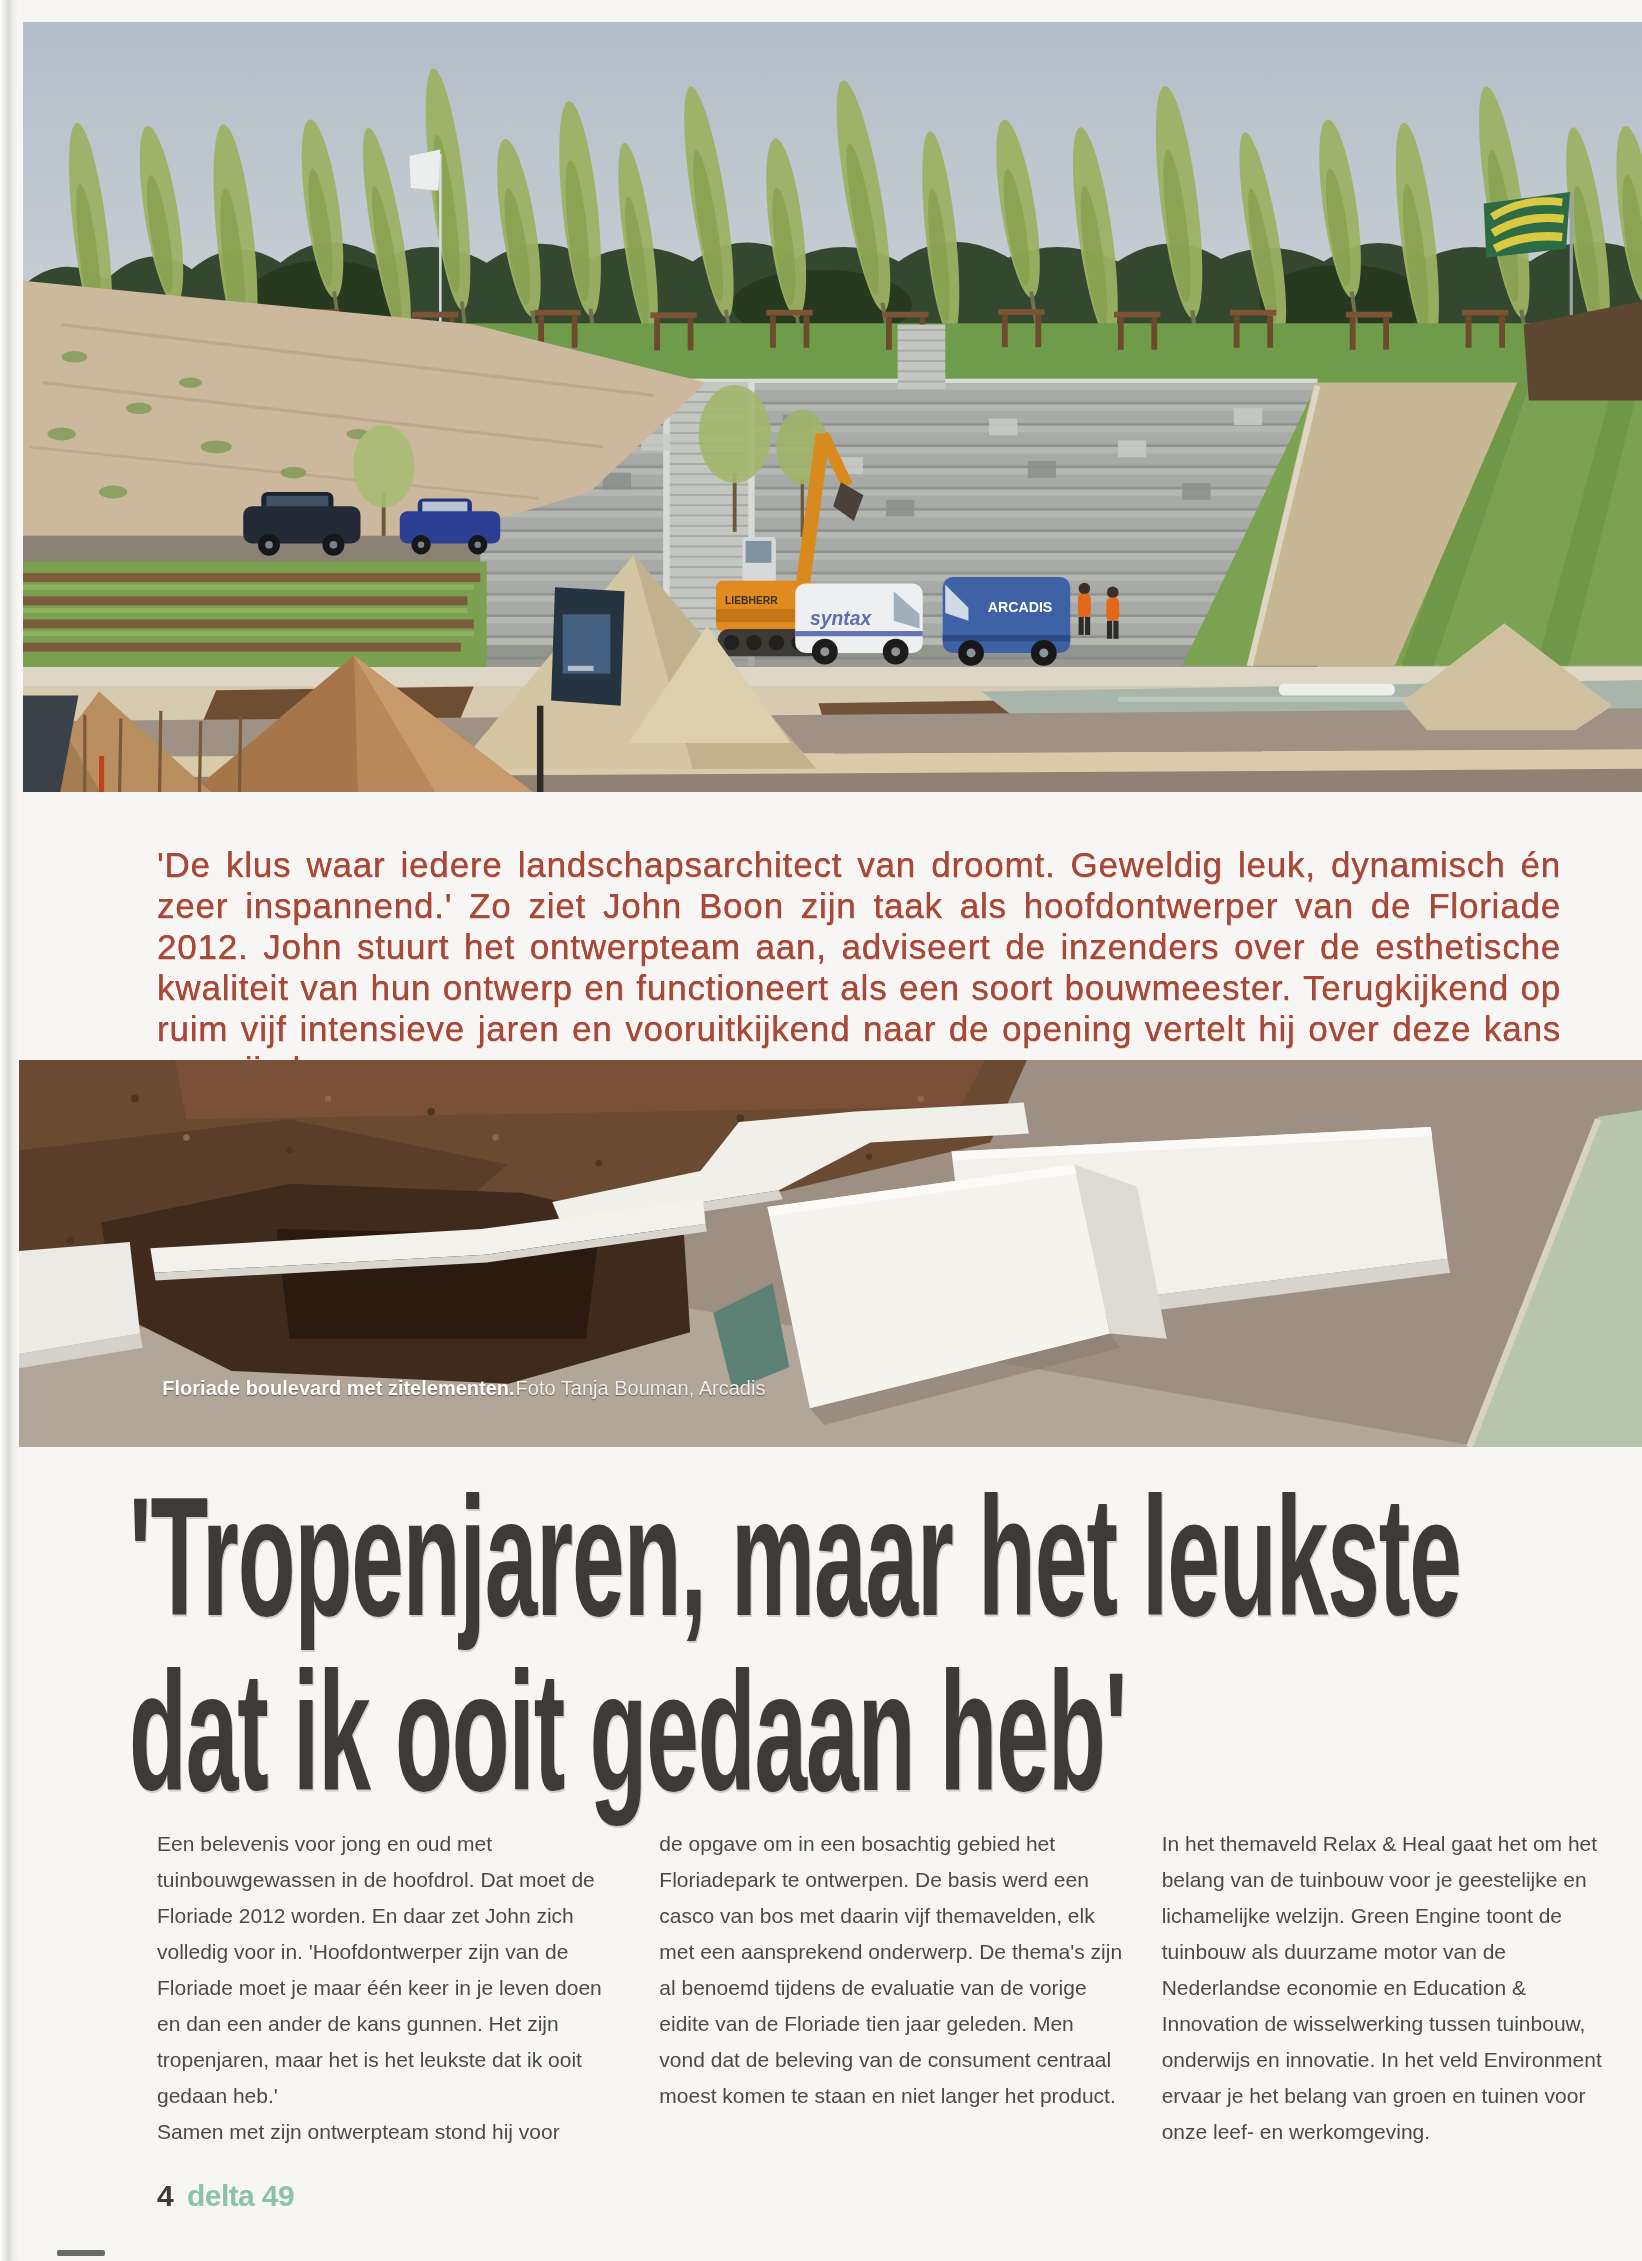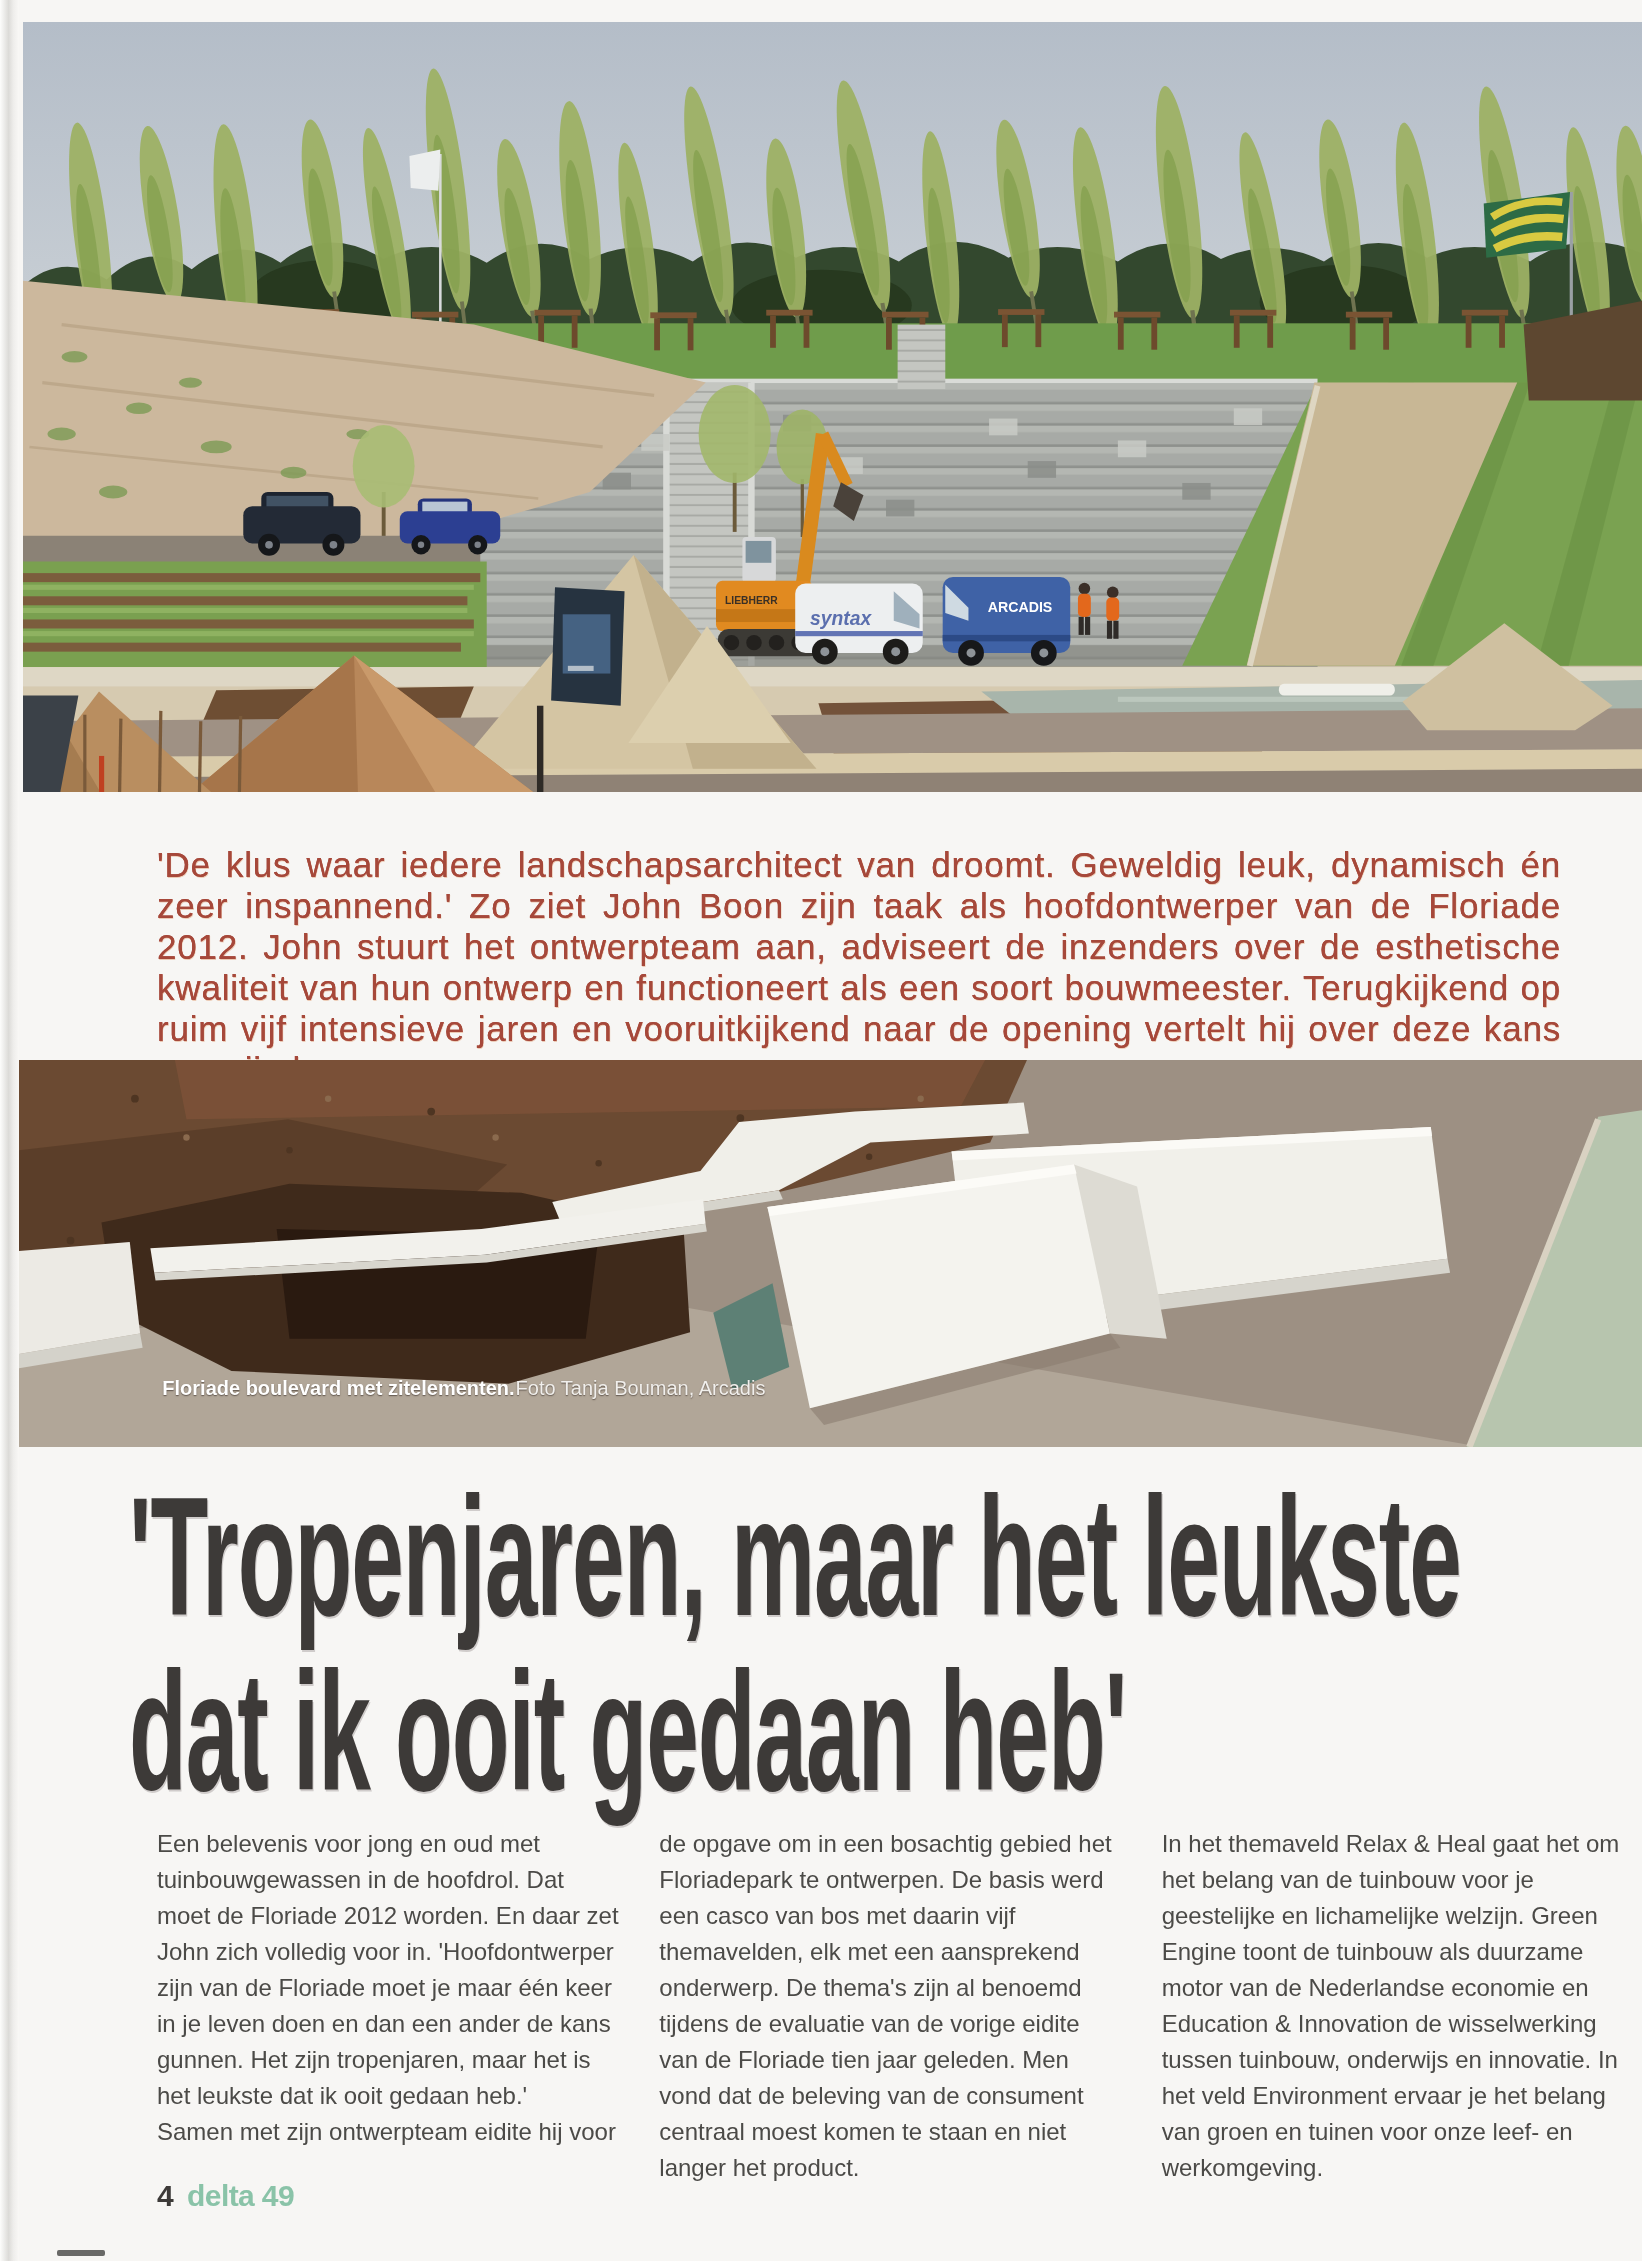--- a/index.html
+++ b/index.html
@@ -30,21 +30,21 @@
   .headline{
     position:absolute; left:129px; top:1469px;
     color:#3d3a38; font-weight:bold;
     font-size:169px; line-height:175px; letter-spacing:-1.9px;
     transform:scaleX(0.56); transform-origin:0 0; white-space:nowrap;
     text-shadow:1.9px 1.9px 0 rgba(90,80,80,.25);
   }
   .columns{
     position:absolute; left:157px; top:1826px; width:1469px;
     display:flex; gap:38px;
-    font-size:24px; line-height:36px; color:#4b4a47;
+    font-size:21px; line-height:36px; color:#4b4a47;
   }
   .col{flex:1; min-width:0;}
   .col p{margin:0;}
   .caption{
     position:absolute; left:143px; top:317px;
     font-size:20px; color:#ffffff; white-space:nowrap;
     text-shadow:0 0.6px 1.3px rgba(40,30,25,.6);
   }
   .caption .cap-bold{font-weight:bold;margin-top:46px;}
   .caption .cap-reg{font-weight:normal; margin-left:1px; color:#f1efec;}
@@ -401,21 +401,21 @@
   </figure>
 
   <h1 class="headline" style="margin:0; font-weight:bold">
     <div>'Tropenjaren, maar het leukste</div>
     <div>dat ik ooit gedaan heb'</div>
   </h1>
 
   <div class="columns">
     <div class="col">
       <p>Een belevenis voor jong en oud met tuinbouwgewassen in de hoofdrol. Dat moet de Floriade 2012 worden. En daar zet John zich volledig voor in. 'Hoofdontwerper zijn van de Floriade moet je maar één keer in je leven doen en dan een ander de kans gunnen. Het zijn tropenjaren, maar het is het leukste dat ik ooit gedaan heb.'</p>
-      <p>Samen met zijn ontwerpteam eidite hij voor</p>
+      <p>Samen met zijn ontwerpteam stond hij voor</p>
     </div>
     <div class="col">
       <p>de opgave om in een bosachtig gebied het Floriadepark te ontwerpen. De basis werd een casco van bos met daarin vijf themavelden, elk met een aansprekend onderwerp. De thema's zijn al benoemd tijdens de evaluatie van de vorige eidite van de Floriade tien jaar geleden. Men vond dat de beleving van de consument centraal moest komen te staan en niet langer het product.</p>
     </div>
     <div class="col">
       <p>In het themaveld Relax &amp; Heal gaat het om het belang van de tuinbouw voor je geestelijke en lichamelijke welzijn. Green Engine toont de tuinbouw als duurzame motor van de Nederlandse economie en Education &amp; Innovation de wisselwerking tussen tuinbouw, onderwijs en innovatie. In het veld Environment ervaar je het belang van groen en tuinen voor onze leef- en werkomgeving.</p>
     </div>
   </div>
 
   <div class="footer">

